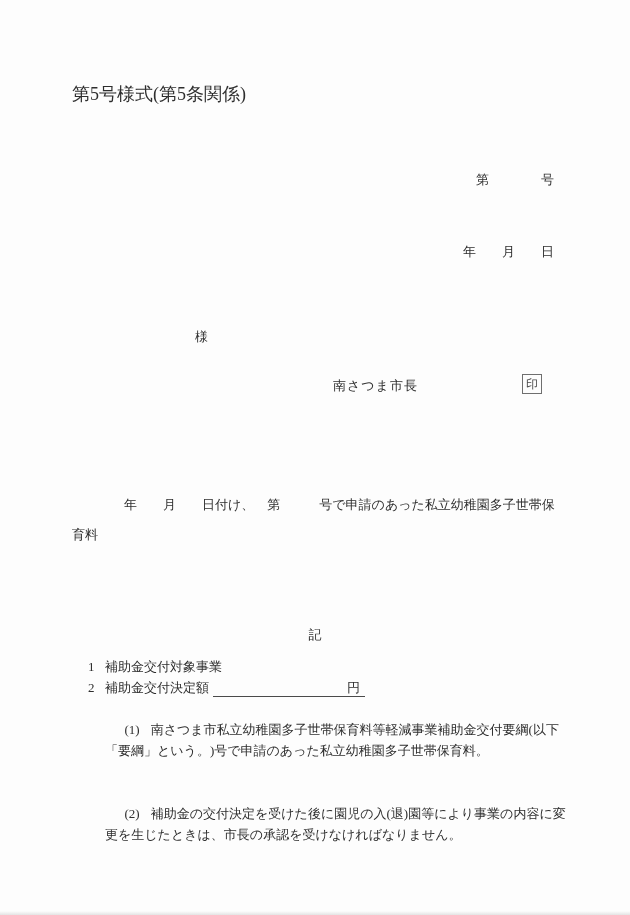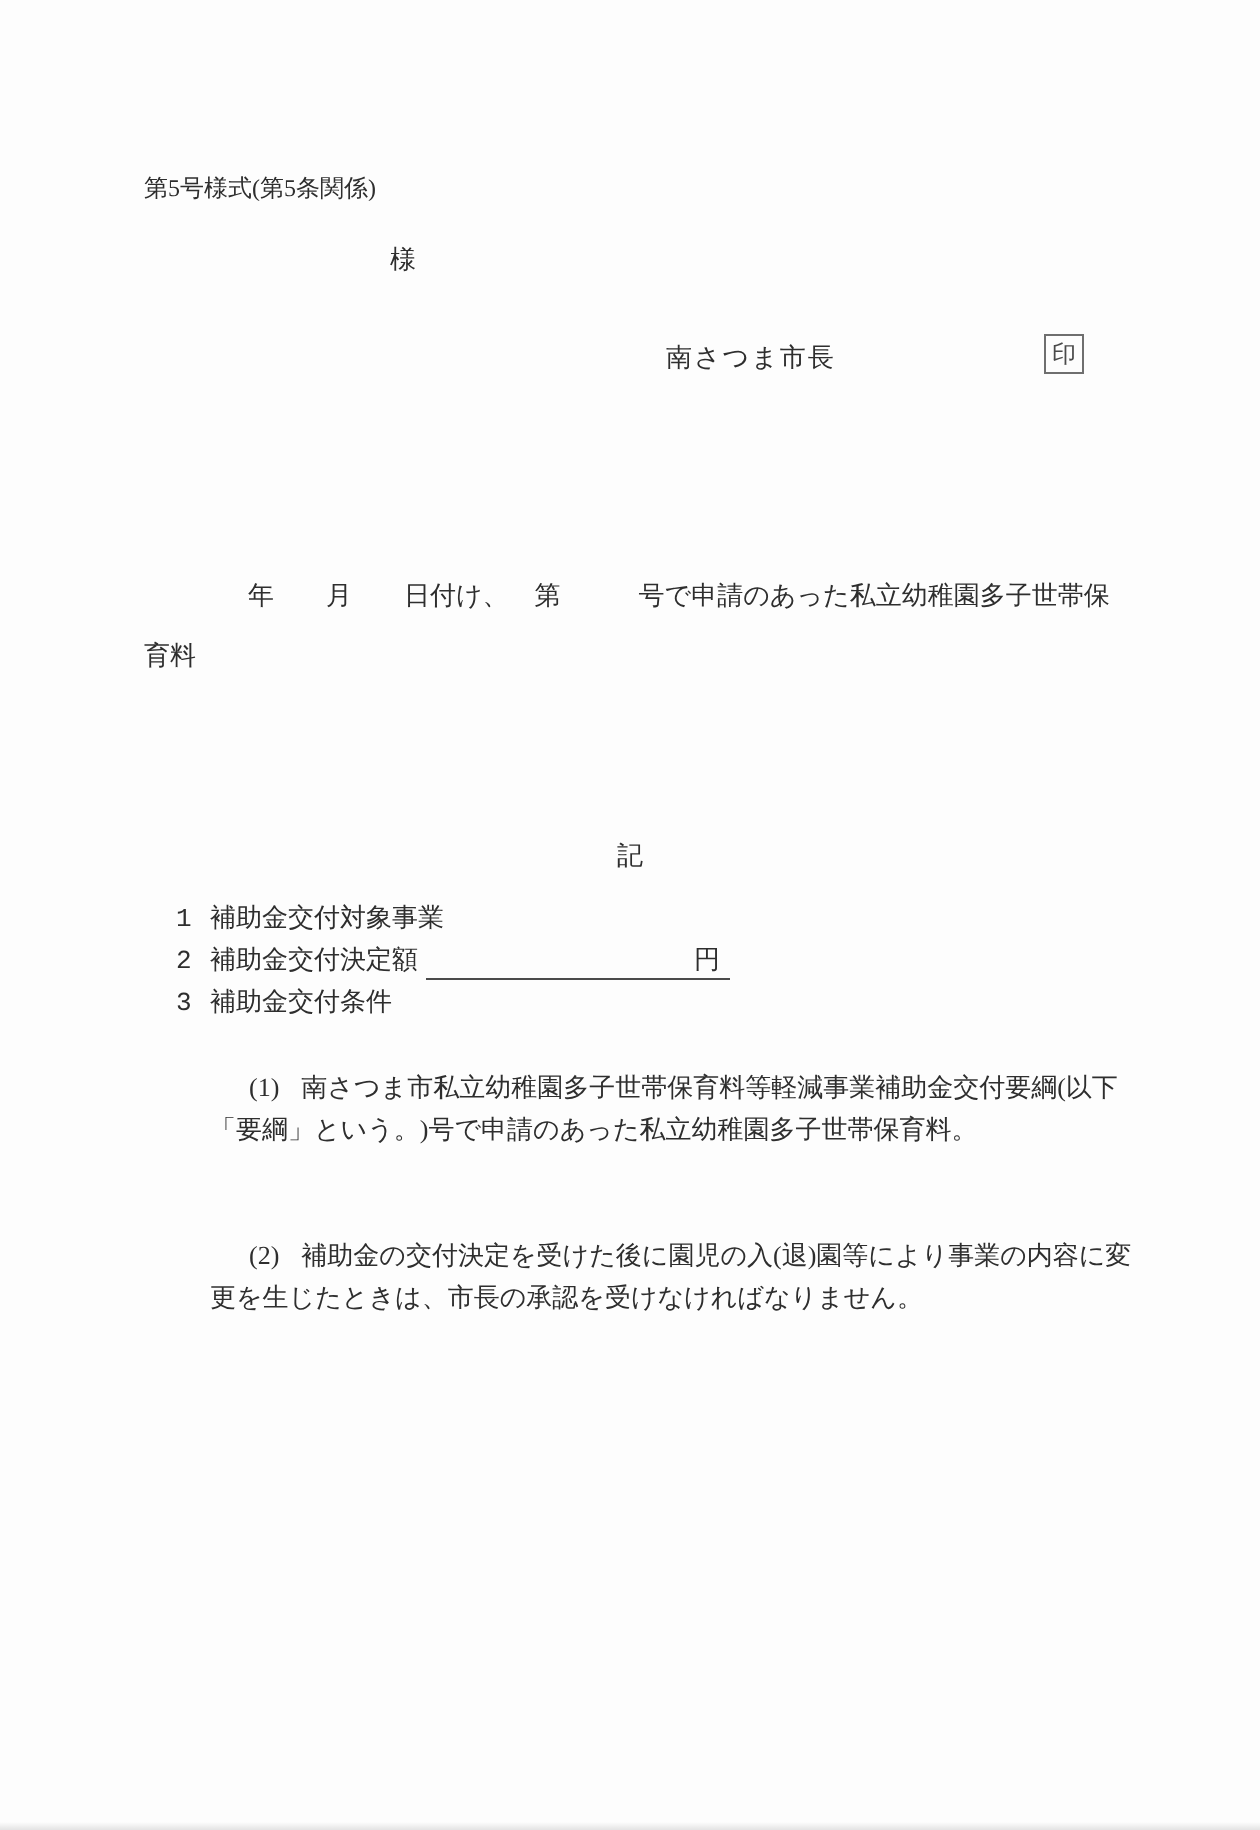--- a/index.html
+++ b/index.html
@@ -14,21 +14,21 @@
     box-sizing: border-box;
     background: #fdfdfd;
     color: #2e2e2e;
     font-family: "Liberation Serif", "DejaVu Serif", serif;
     font-size: 13px;
     line-height: 21px;
     padding: 84px 72px 0 72px;
     overflow: hidden;
   }
   .form-number {
-    font-size: 12px;
+    font-size: 18px;
   }
   .docnum-block {
     text-align: right;
     margin-top: 15px;
     padding-right: 4px;
     line-height: 24px;
     white-space: pre-wrap;
   }
   .recipient-line {
     margin-top: 14px;
@@ -68,21 +68,20 @@
   .section-marker {
     margin-top: 14px;
     text-align: center;
   }
   .list {
     margin-top: 11px;
   }
   .item-row {
     margin-left: 16px;
     line-height: 21px;
-    font-family: Liberation Mono, monospace;
   }
   .item-num {
     display: inline-block;
     width: 17px;
   }
   .amount-blank {
     display: inline-block;
     width: 147px;
     margin-left: 4px;
     border-bottom: 1px solid #4a4a4a;
@@ -110,20 +109,24 @@
     background: linear-gradient(to bottom, rgba(0,0,0,0), rgba(0,0,0,0.10));
   }
 </style>
 </head>
 <body>
 
 <div class="page">
 
   <div class="form-number">第5号様式(第5条関係)</div>
 
+  <div class="docnum-block">
+    <div>第　　　　号</div>
+    <div>年　　月　　日</div>
+  </div>
 
   <div class="recipient-line">
     <span>様</span>
   </div>
 
   <div class="sender-line">
     <span class="sender-name">南さつま市長</span>
     <span class="seal-box">印</span>
   </div>
 
@@ -137,23 +140,20 @@
   <div class="list">
 
     <div class="item-row">
       <span class="item-num">1</span><span>補助金交付対象事業</span>
     </div>
 
     <div class="item-row">
       <span class="item-num">2</span><span>補助金交付決定額</span><span class="amount-blank">円</span>
     </div>
 
-    <div class="item-row">
-      <span class="item-num">3</span><span>補助金交付条件</span>
-    </div>
 
     <div class="cond">
       <span class="cond-num">(1)</span><span>南さつま市私立幼稚園多子世帯保育料等軽減事業補助金交付要綱(以下「要綱」という。)号で申請のあった私立幼稚園多子世帯保育料。</span>
     </div>
 
     <div class="cond">
       <span class="cond-num">(2)</span><span>補助金の交付決定を受けた後に園児の入(退)園等により事業の内容に変更を生じたときは、市長の承認を受けなければなりません。</span>
     </div>
 
   </div>

